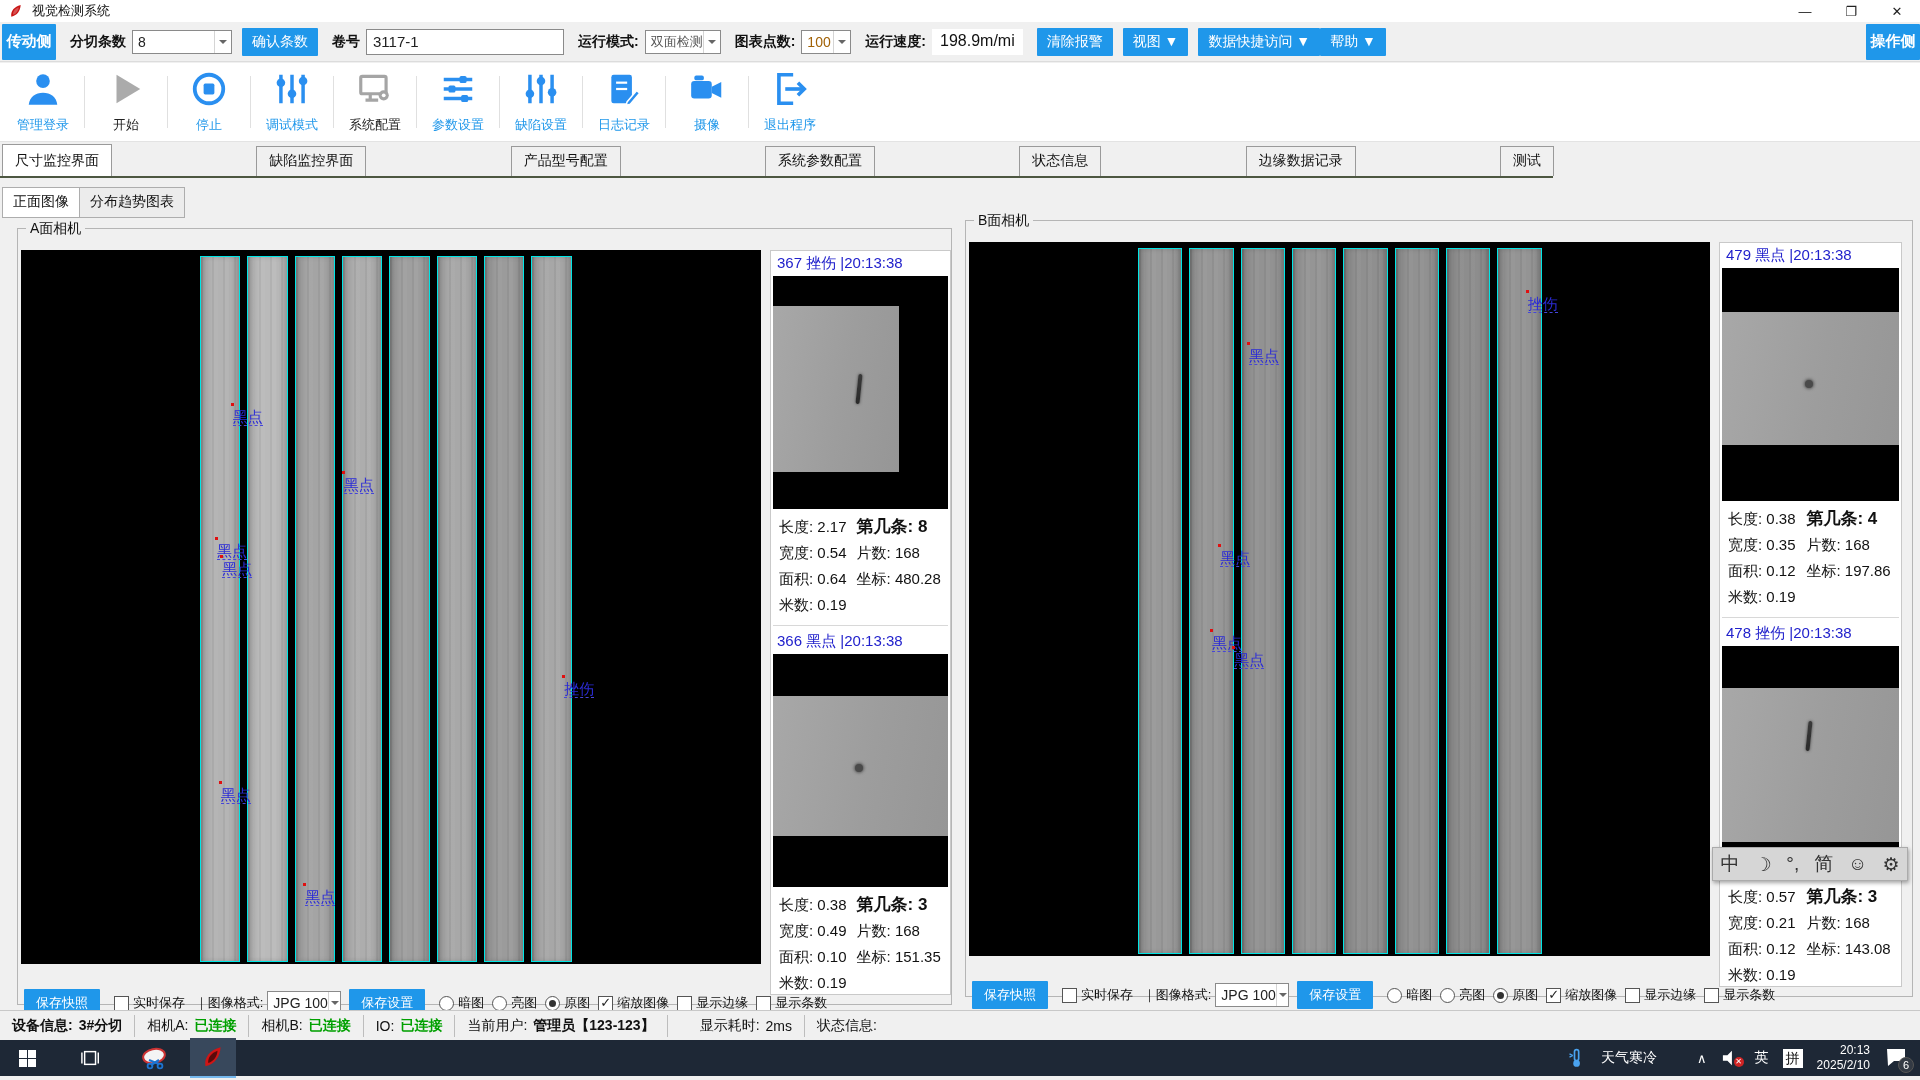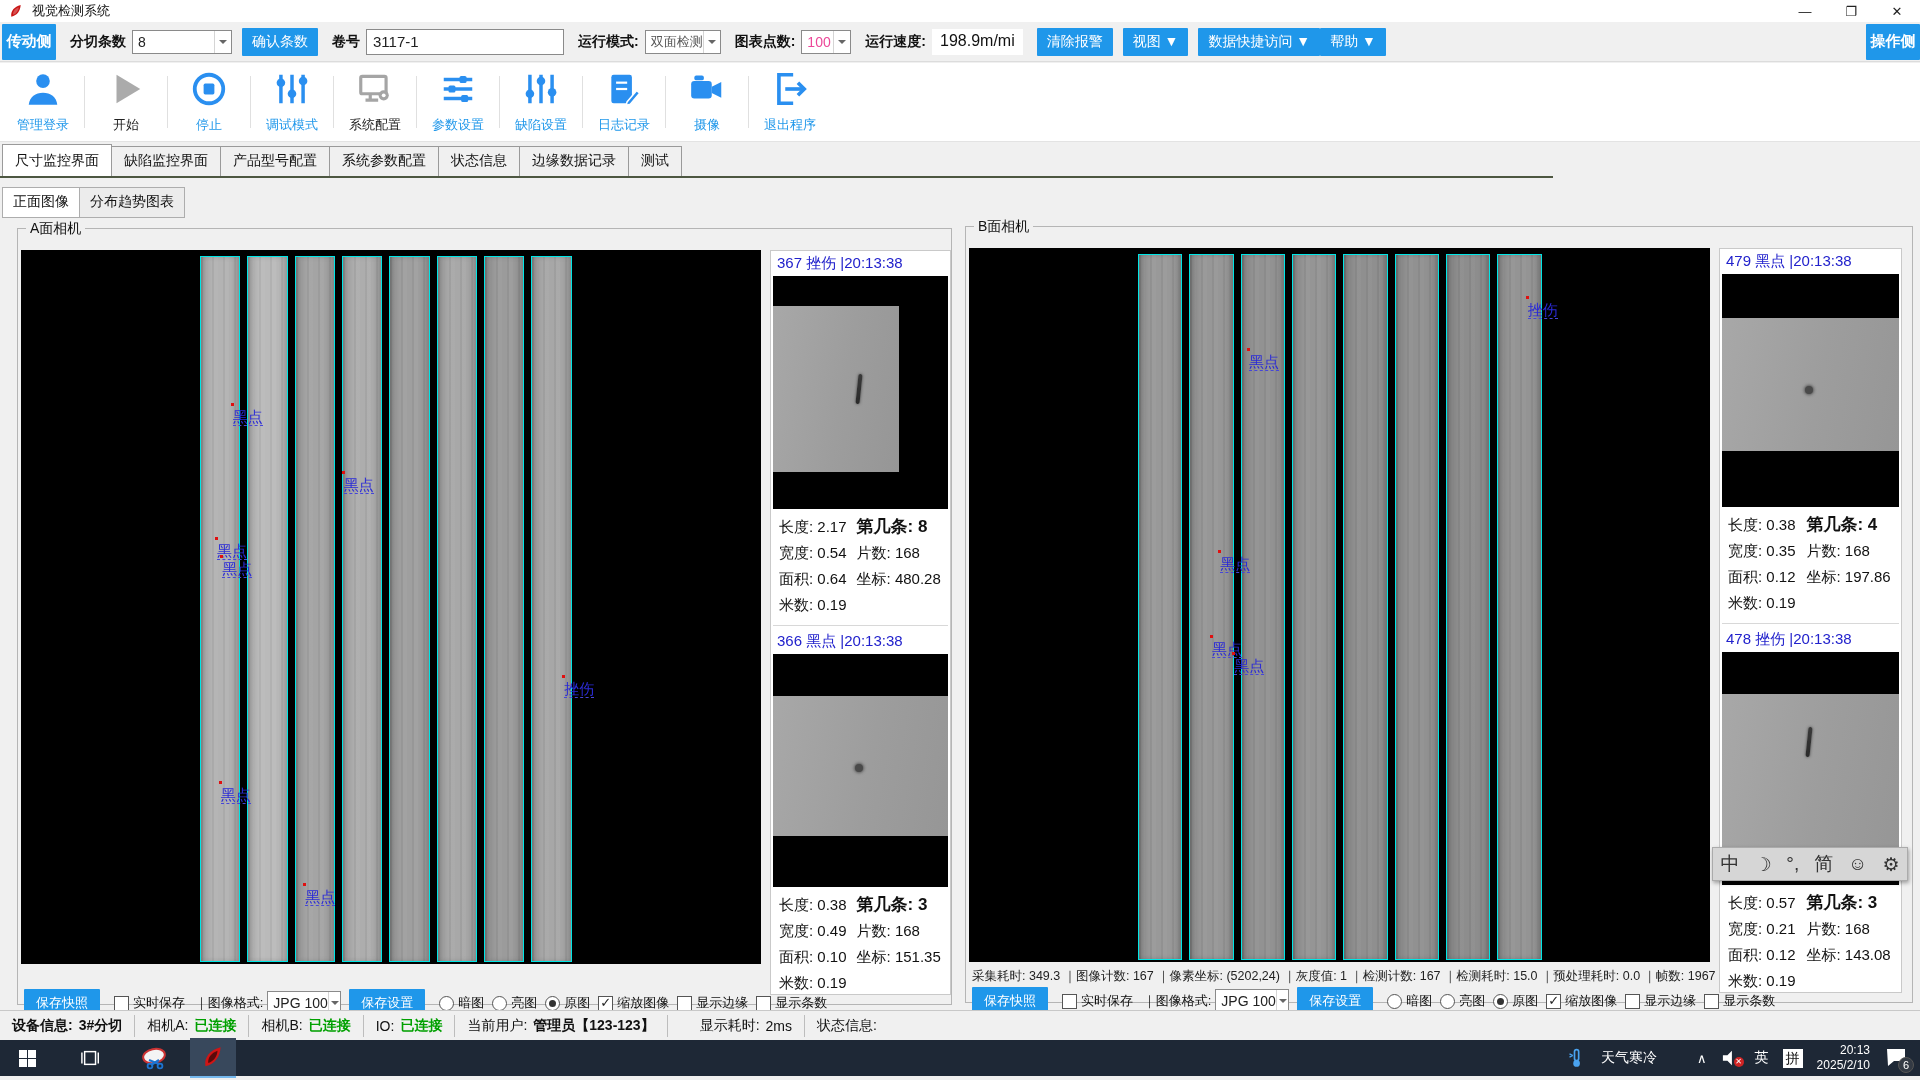--- a/index.html
+++ b/index.html
@@ -27,21 +27,21 @@
   
   .iconbar { position:absolute; left:0; top:63px; width:1920px; height:79px; background:#fff; border-bottom:1px solid #e3e3e3; display:flex; align-items:center; padding-left:6px; }
   .icon-item { width:74px; display:flex; flex-direction:column; align-items:center; gap:4px; cursor:default; }
   .icon-item svg { width:38px; height:38px; }
   .icon-item .lbl { font-size:13px; white-space:nowrap; }
   .icon-item .lbl.blue { color:#1f97ea; }
   .icon-item .lbl.dark { color:#222; }
   .icon-sep { width:1px; height:52px; background:#e0e0e0; margin:0 4px; }
 
   
-  .tabs { position:absolute; left:0; top:147px; width:1553px; height:31px; display:flex; align-items:flex-end; padding-left:2px; border-bottom:2px solid #4d5741; background:#f0f0f0; }
+  .tabs { position:absolute; left:0; top:147px; width:1553px; height:31px; display:flex; align-items:flex-end; padding-left:2px; border-bottom:2px solid #4d5741; background:#f0f0f0;justify-content:space-between; }
   .tab { font-size:14px; color:#111; border:1px solid #9a9a9a; border-bottom:none; background:#f0f0f0; padding:5px 12px 6px; margin-right:-1px; white-space:nowrap; }
   .tab.active { background:#fff; padding-top:7px; position:relative; z-index:2; }
   .subtabs { position:absolute; left:0; top:189px; width:1920px; height:29px; display:flex; align-items:flex-end; padding-left:2px; }
   .subtab { font-size:14px; color:#111; border:1px solid #adadad; background:#ececec; padding:5px 10px 6px; margin-right:-1px; white-space:nowrap; }
   .subtab.active { background:#fff; }
 
   
   .gpanel { position:absolute; border:1px solid #b5b5b5; background:#f0f0f0; }
   .gpanel .gtitle { position:absolute; top:-9px; left:8px; background:#f0f0f0; font-size:14px; color:#111; padding:0 4px; }
   .cam-image { position:absolute; background:#000; overflow:hidden; }
@@ -123,21 +123,21 @@
   <button class="btn-blue" style="margin-left:10px">确认条数</button>
   <span class="tb-label">卷号</span>
   <input class="tb-input" style="width: 198px;" value="3117-1">
   <span class="tb-label">运行模式:</span>
   <div class="combo" style="width:76px">
       <span style="font-size:13px;color:#555">双面检测</span>
       <span class="arrow"></span>
     </div>
   <span class="tb-label">图表点数:</span>
   <div class="combo" style="width:50px">
-      <span style="color:#ec4899">100</span>
+      <span style="color:#a16207">100</span>
       <span class="arrow"></span>
     </div>
   <span class="tb-label">运行速度:</span>
   <span class="tb-value">198.9m/mi</span>
   <button class="btn-blue" style="margin-left:14px">清除报警</button>
   <button class="btn-blue" style="margin-left:10px">视图 ▼</button>
   <button class="btn-blue" style="margin-left:10px">数据快捷访问 ▼</button>
   <button class="btn-blue" style="">帮助 ▼</button>
   <button class="btn-blue btn-side" style="margin-left:auto;margin-right:0">操作侧</button>
 </div>
@@ -337,21 +337,21 @@
         <span class="rd checked"></span>
         <span>原图</span>
         <span class="cb checked"></span>
         <span>缩放图像</span>
         <span class="cb"></span>
         <span>显示边缘</span>
         <span class="cb"></span>
         <span>显示条数</span>
       </div>
     </div>
-    <div class="gpanel" style="left: 965px; top: 226px; width: 948px; height: 777px;">
+    <div class="gpanel" style="left: 965px; top: 220px; width: 948px; height: 777px;">
       <div class="gtitle">B面相机</div>
       <div class="cam-image" style="left: 3px; top: 21px; width: 741px; height: 714px;">
         <div class="strip" style="left: 168.9px; width: 44.4px; background: rgb(153, 153, 153);"></div>
         <div class="strip" style="left: 220.3px; width: 44.4px; background: rgb(151, 151, 151);"></div>
         <div class="strip" style="left: 271.7px; width: 44.4px; background: rgb(146, 146, 146);"></div>
         <div class="strip" style="left: 323px; width: 44.4px; background: rgb(149, 149, 149);"></div>
         <div class="strip" style="left: 374.4px; width: 44.4px; background: rgb(143, 143, 143);"></div>
         <div class="strip" style="left: 425.7px; width: 44.4px; background: rgb(145, 145, 145);"></div>
         <div class="strip" style="left: 477.1px; width: 44.4px; background: rgb(141, 141, 141);"></div>
         <div class="strip" style="left: 528.4px; width: 44.4px; background: rgb(148, 148, 148);"></div>
@@ -391,21 +391,20 @@
             <div class="dstat big">第几条: 3</div>
             <div class="dstat">宽度: 0.21</div>
             <div class="dstat">片数: 168</div>
             <div class="dstat">面积: 0.12</div>
             <div class="dstat">坐标: 143.08</div>
             <div class="dstat">米数: 0.19</div>
             <div class="dstat"></div>
           </div>
         </div>
       </div>
-      <div class="info-line" style="left: 6px; top: 741px; width: 741px;">采集耗时: 349.3 ｜图像计数: 167 ｜像素坐标: (5202,24) ｜灰度值: 1 ｜检测计数: 167 ｜检测耗时: 15.0 ｜预处理耗时: 0.0 ｜帧数: 1967</div>
       <div class="ctrl-line" style="left: 6px; top: 761px; height: 26px;">
         <button class="btn-blue">保存快照</button>
         <span class="cb"></span>
         <span>实时保存</span>
         <span style="margin-left: 10px;"> ｜图像格式:</span>
         <div class="combo fmt-combo">
           <span>JPG 100</span>
           <span class="arrow"></span>
         </div>
         <button class="btn-blue" style="margin-left: 8px;">保存设置</button>

